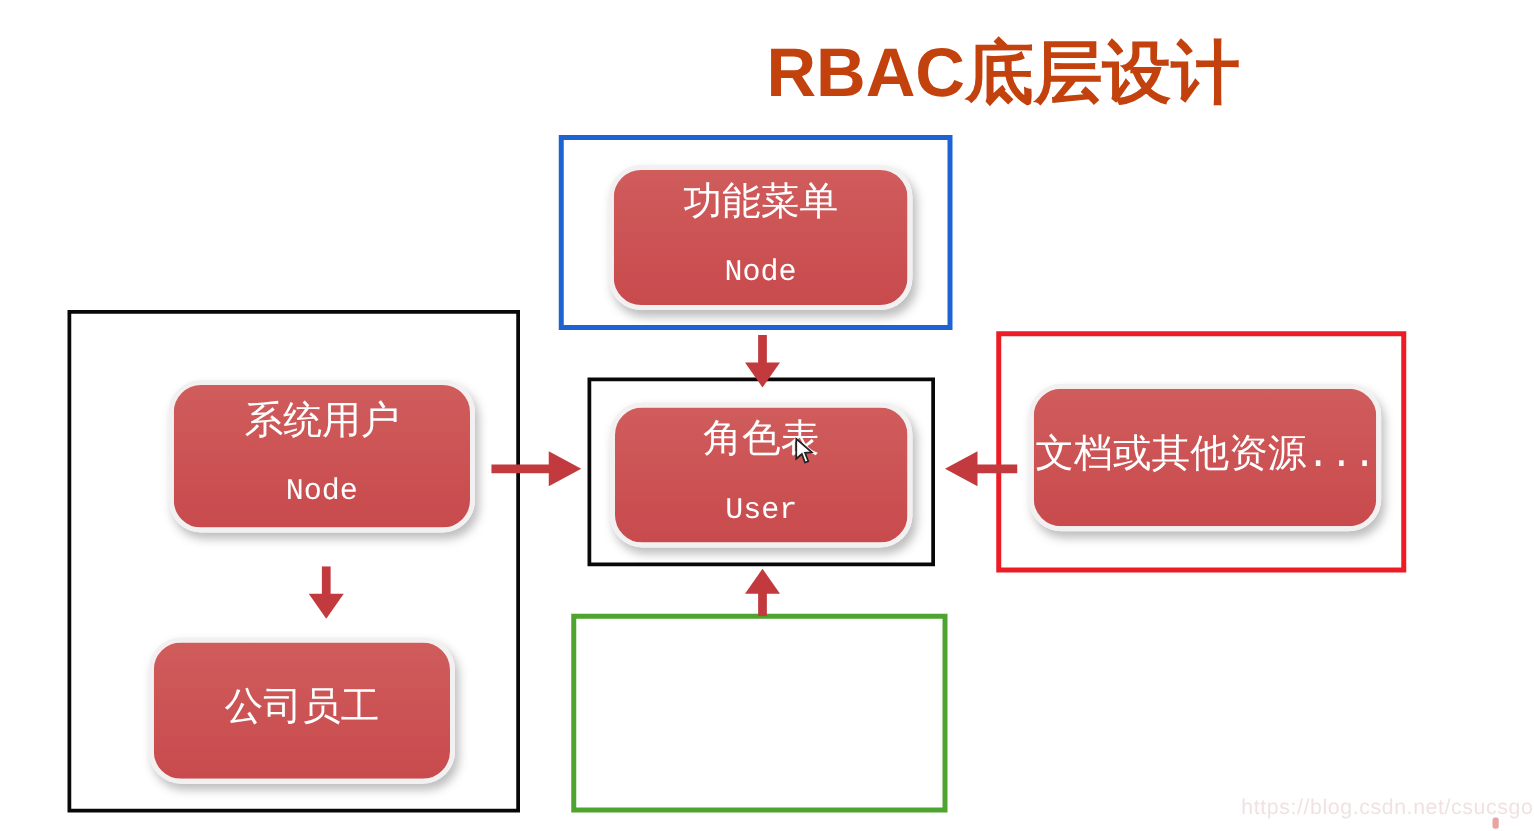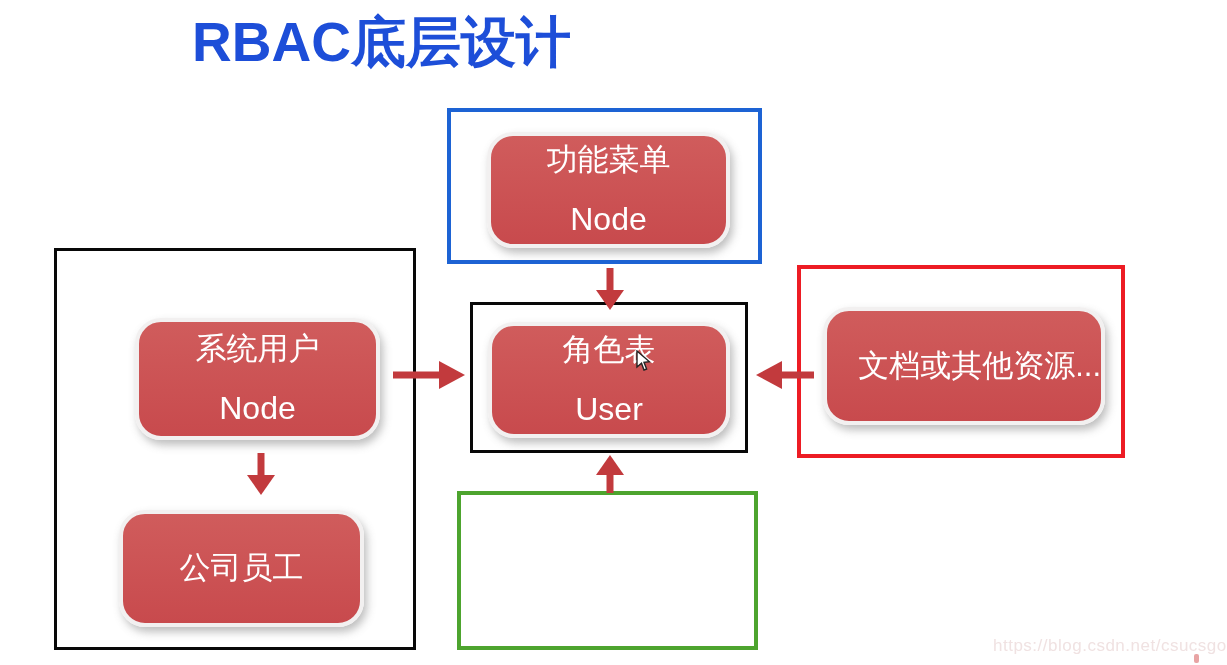--- a/index.html
+++ b/index.html
@@ -3,44 +3,44 @@
 <meta charset="utf-8">
 <style>
   * { margin:0; padding:0; box-sizing:border-box; }
   html,body { background:#ffffff; }
   .stage {
     position:relative; width:1227px; height:665px;
     background:#ffffff; overflow:hidden;
     font-family:"Liberation Sans","DejaVu Sans",sans-serif;
   }
   .title {
-    position:absolute; left:192px; top:6px; width:800px;
-    text-align:left; font-size:55px; font-weight:800;
-    color:#1d4ed8; white-space:nowrap;
+    position:absolute; left:192px; top:22px; width:800px;
+    text-align:right; font-size:55px; font-weight:800;
+    color:#c2410c; white-space:nowrap;
   }
   .frame { position:absolute; background:transparent; }
   .frame.blue      { left:447px; top:108px; width:315px; height:156px; border:4px solid #1d63d4; }
   .frame.blackLeft { left:54px;  top:248px; width:362px; height:402px; border:3px solid #080808; }
   .frame.blackRole { left:470px; top:302px; width:278px; height:151px; border:3px solid #080808; }
   .frame.red       { left:797px; top:265px; width:328px; height:193px; border:4px solid #ed1c24; }
   .frame.green     { left:457px; top:491px; width:301px; height:159px; border:4px solid #4da42e; }
 
   .ebox {
     position:absolute; display:flex; flex-direction:column;
     align-items:center; justify-content:center; gap:25px;
     background:linear-gradient(180deg,#d05c5c 0%,#c84a4d 100%);
     border:4px solid #f2f0f0; border-radius:26px;
     box-shadow:3px 5px 8px rgba(110,110,110,0.45);
-    color:#ffffff; text-align:center;
+    color:#ffffff; text-align:center;font-family:Liberation Mono, monospace;
   }
   .ebox .zh { font-size:31px; line-height:1.1; white-space:nowrap; }
-  .ebox .en { font-size:32px; line-height:1.1; white-space:nowrap; }
+  .ebox .en { font-size:24px; line-height:1.1; white-space:nowrap; }
 
   .ebox.node       { left:487px; top:132px; width:243px; height:116px; }
-  .ebox.user       { left:135px; top:318px; width:245px; height:122px;justify-content:center; }
+  .ebox.user       { left:135px; top:304px; width:245px; height:122px;justify-content:center; }
   .ebox.employee   { left:119px; top:510px; width:245px; height:117px; }
   .ebox.role       { left:488px; top:322px; width:242px; height:116px; }
   .ebox.document   { left:823px; top:307px; width:282px; height:118px;align-items:flex-end; }
   .ebox.promission { left:488px; top:510px; width:244px; height:118px; }
 
   .arrow { position:absolute; }
   .arrow line    { stroke:#c23a3d; stroke-width:7; }
   .arrow polygon { fill:#c23a3d; }
 
   .cursor { position:absolute; left:636px; top:350px; }

